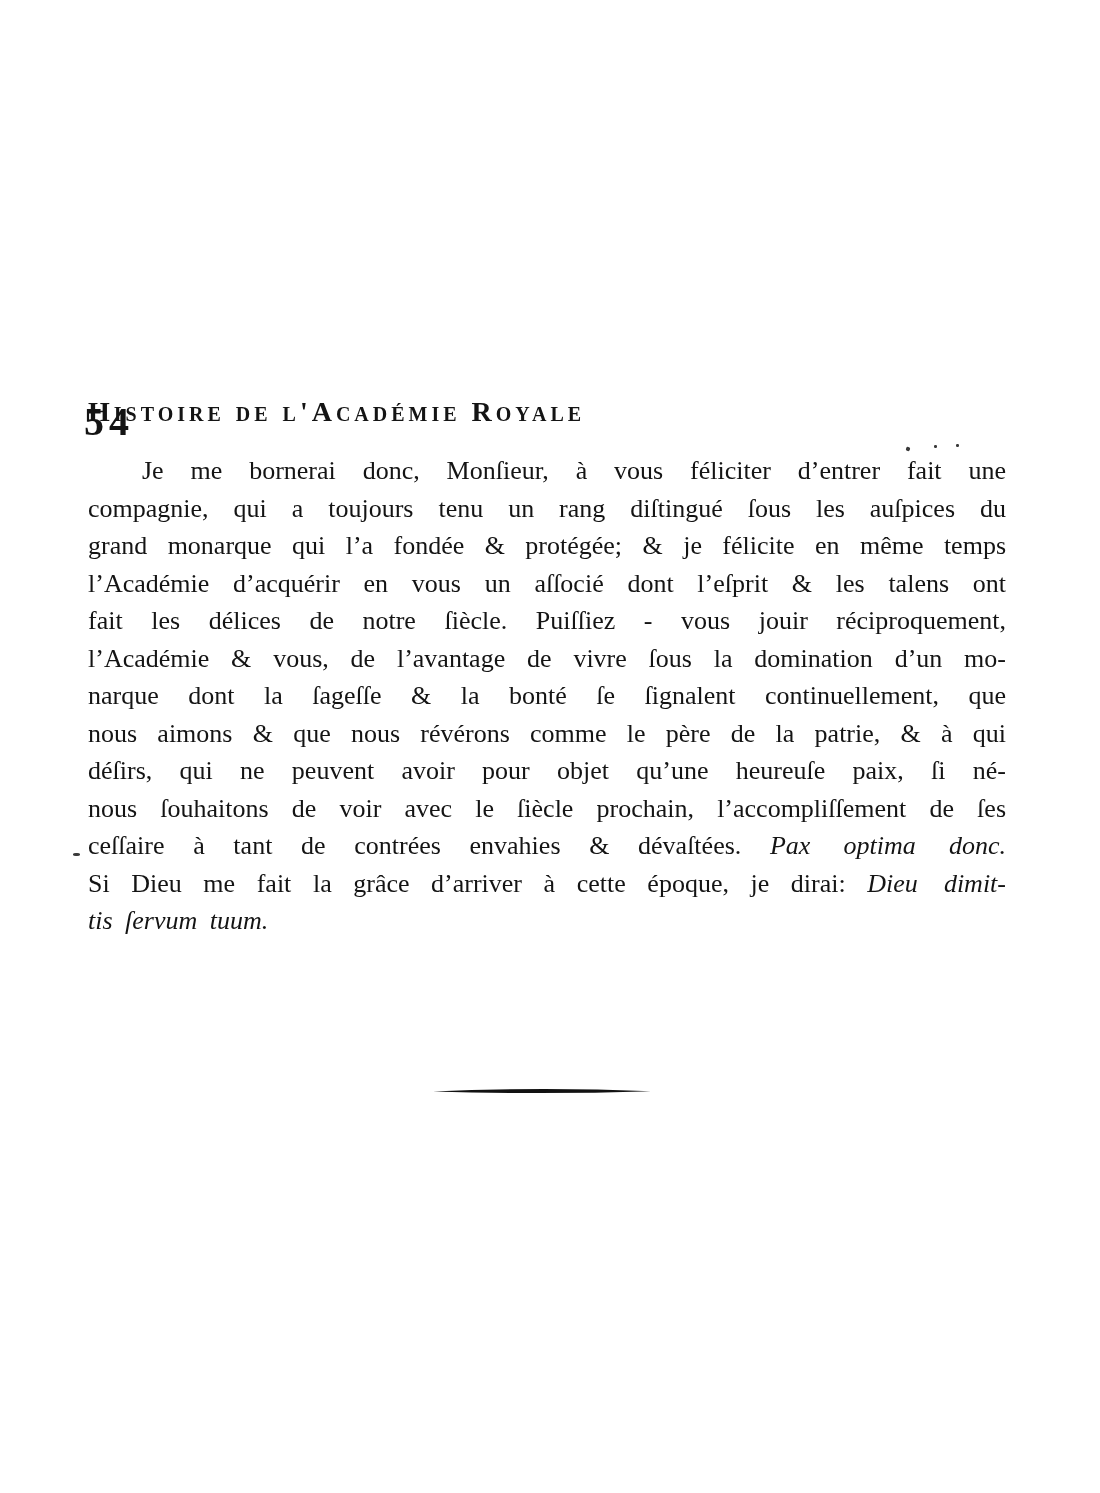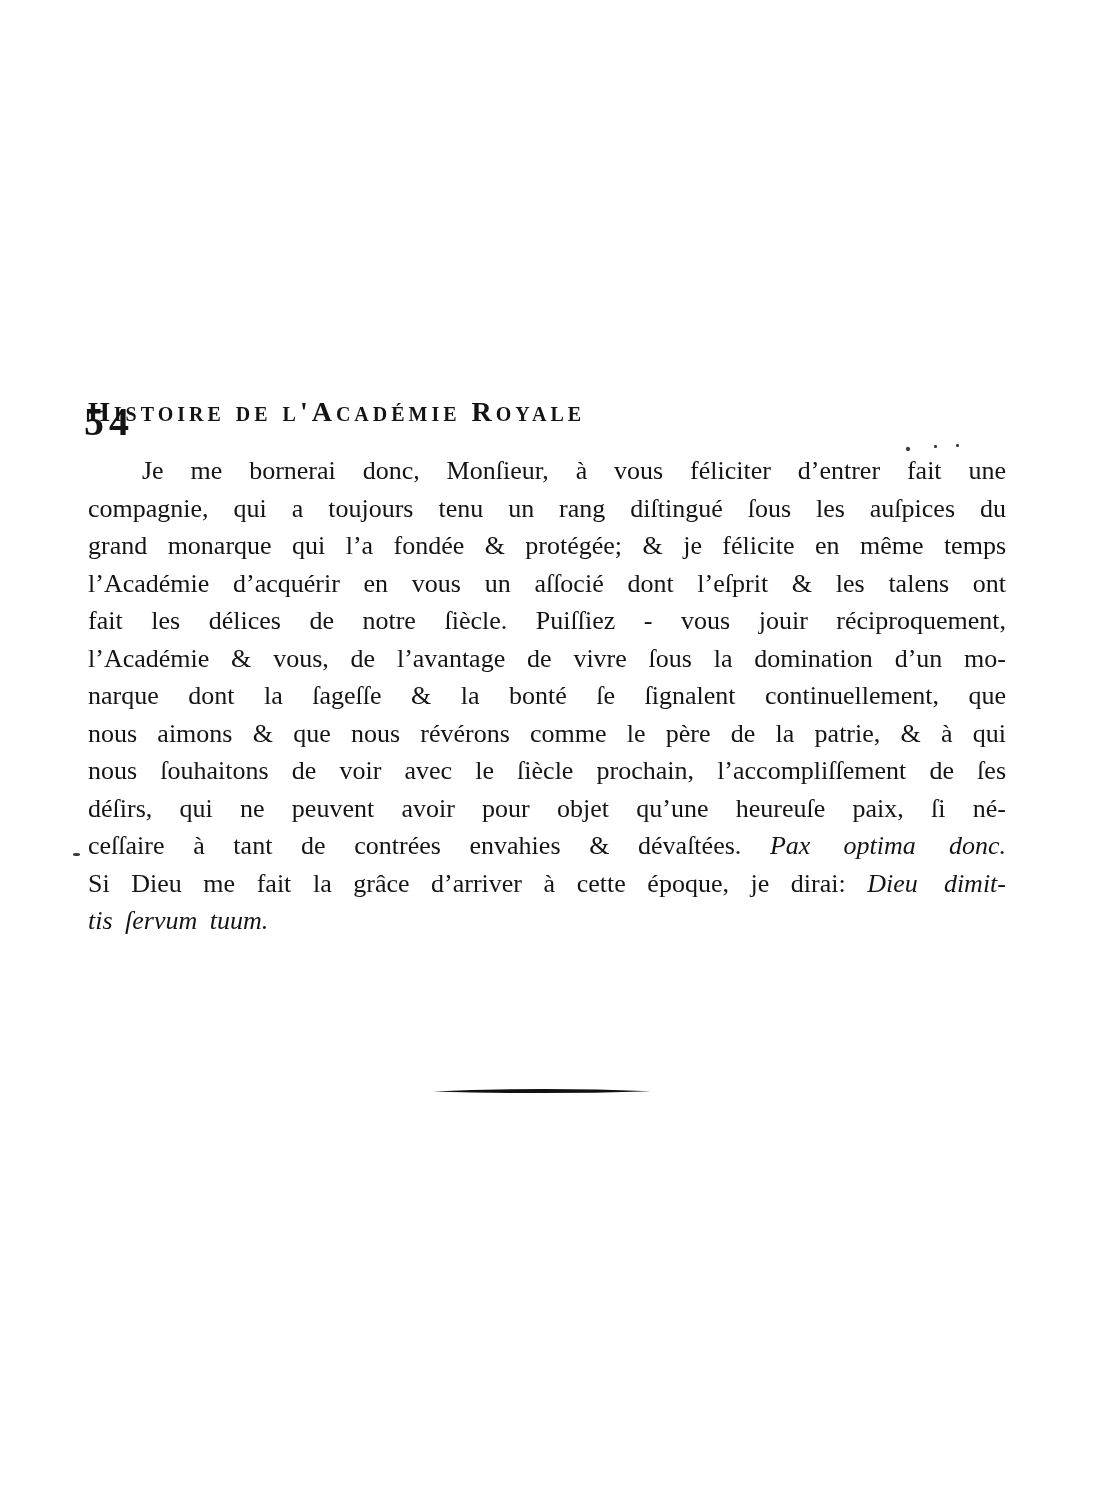--- a/index.html
+++ b/index.html
@@ -89,22 +89,22 @@
 
   <div class="paragraph">
       <div class="line indent"><span>Je me bornerai donc, Monſieur, à vous féliciter d’entrer fait une</span></div>
       <div class="line"><span>compagnie, qui a toujours tenu un rang diſtingué ſous les auſpices du</span></div>
       <div class="line"><span>grand monarque qui l’a fondée &amp; protégée; &amp; je félicite en même temps</span></div>
       <div class="line"><span>l’Académie d’acquérir en vous un aſſocié dont l’eſprit &amp; les talens ont</span></div>
       <div class="line"><span>fait les délices de notre ſiècle. Puiſſiez - vous jouir réciproquement,</span></div>
       <div class="line"><span>l’Académie &amp; vous, de l’avantage de vivre ſous la domination d’un mo-</span></div>
       <div class="line"><span>narque dont la ſageſſe &amp; la bonté ſe ſignalent continuellement, que</span></div>
       <div class="line"><span>nous aimons &amp; que nous révérons comme le père de la patrie, &amp; à qui</span></div>
+      <div class="line"><span>déſirs, qui ne peuvent avoir pour objet qu’une heureuſe paix, ſi né-</span></div>
       <div class="line"><span>nous ſouhaitons de voir avec le ſiècle prochain, l’accompliſſement de ſes</span></div>
-      <div class="line"><span>déſirs, qui ne peuvent avoir pour objet qu’une heureuſe paix, ſi né-</span></div>
       <div class="line"><span>ceſſaire à tant de contrées envahies &amp; dévaſtées. </span><i>Pax optima donc.</i></div>
       <div class="line"><span>Si Dieu me fait la grâce d’arriver à cette époque, je dirai: </span><i>Dieu dimit-</i></div>
       <div class="line last"><i>tis ſervum tuum.</i></div>
     </div>
 
   <span class="speck speck-une-1"></span>
   <span class="speck speck-une-2"></span>
   <span class="speck speck-une-3"></span>
   <span class="speck speck-cessaire"></span>
 

